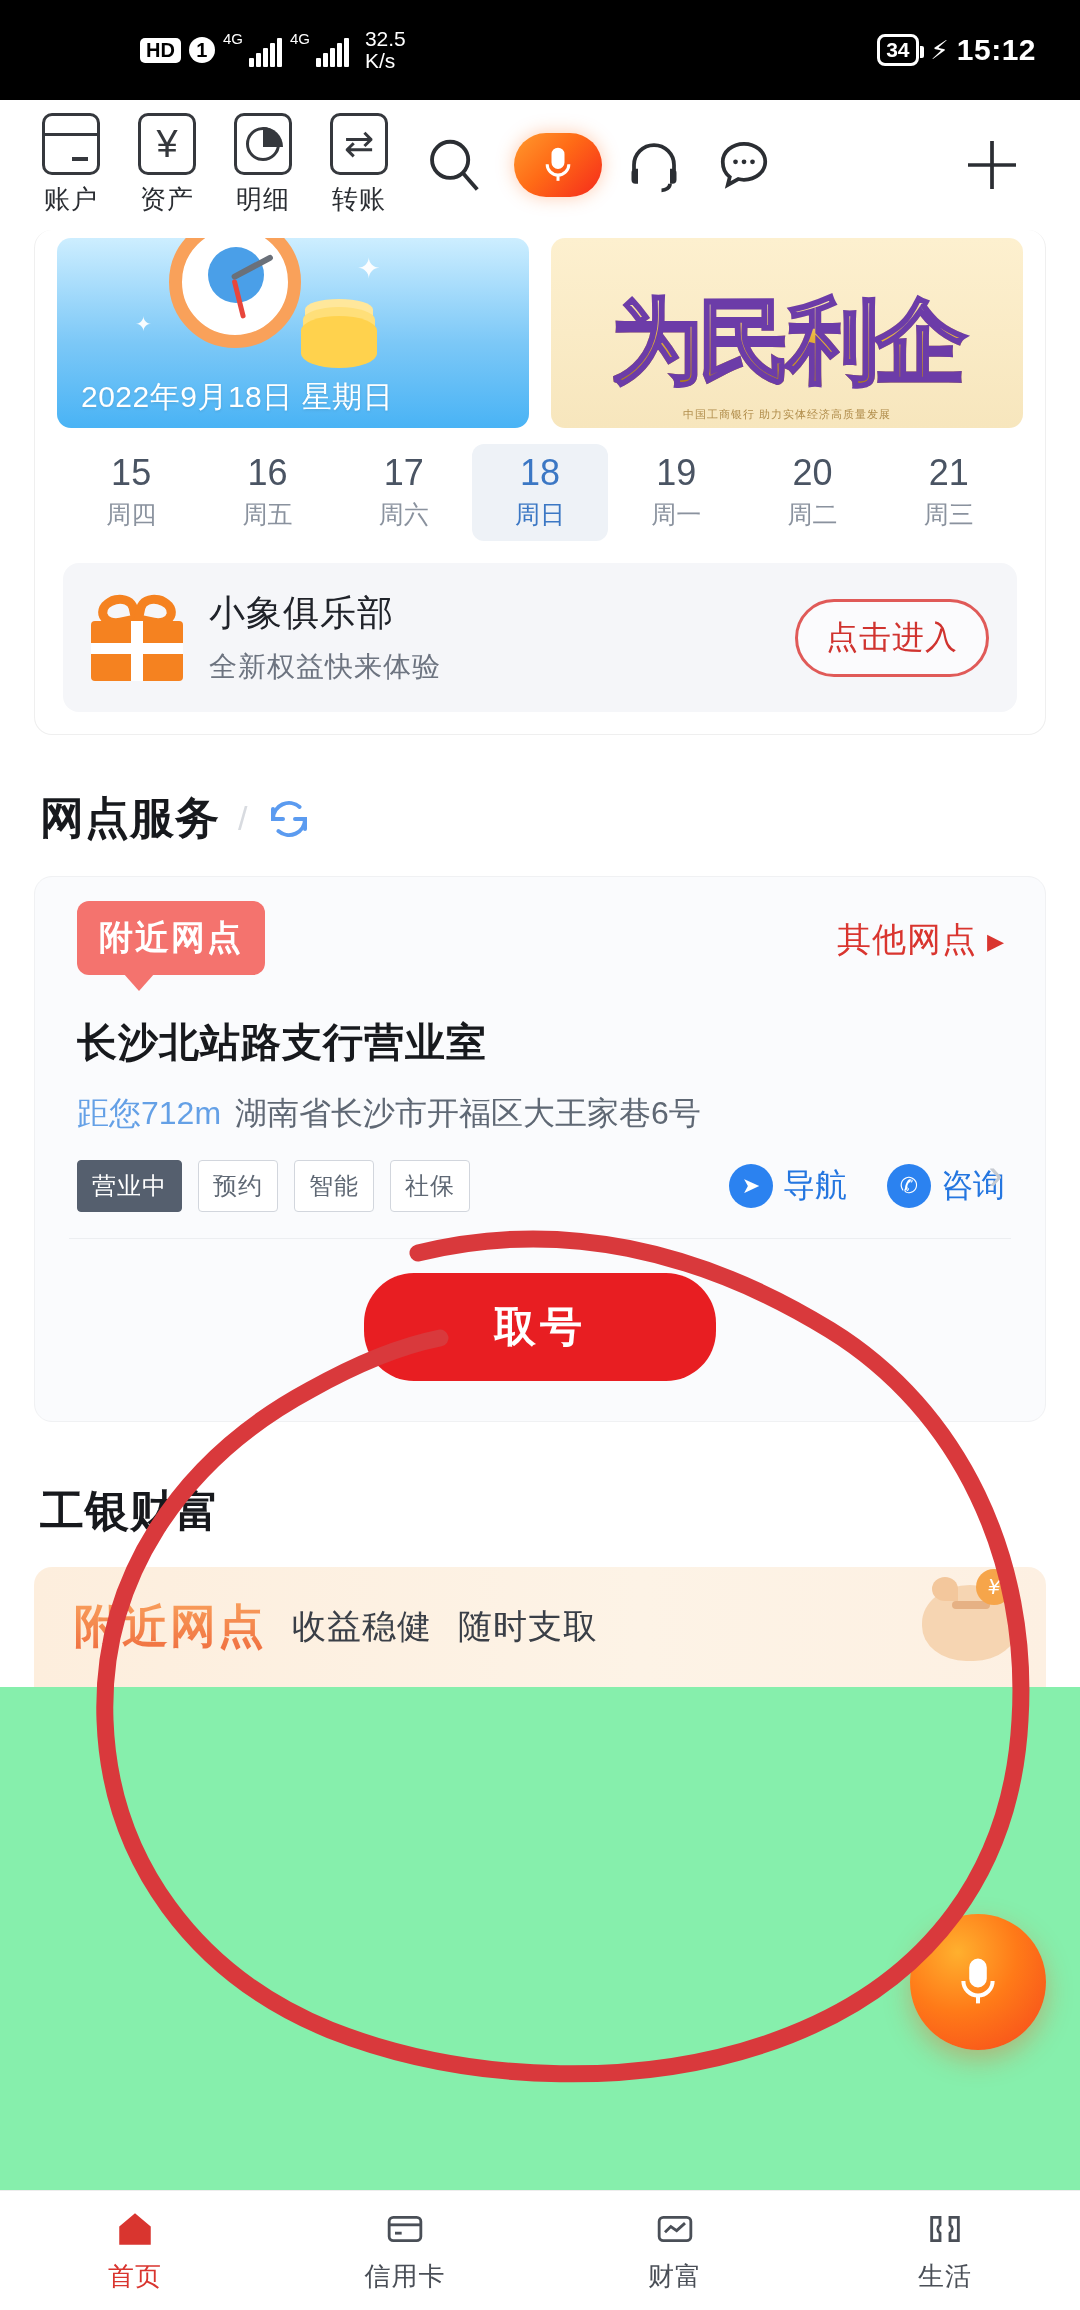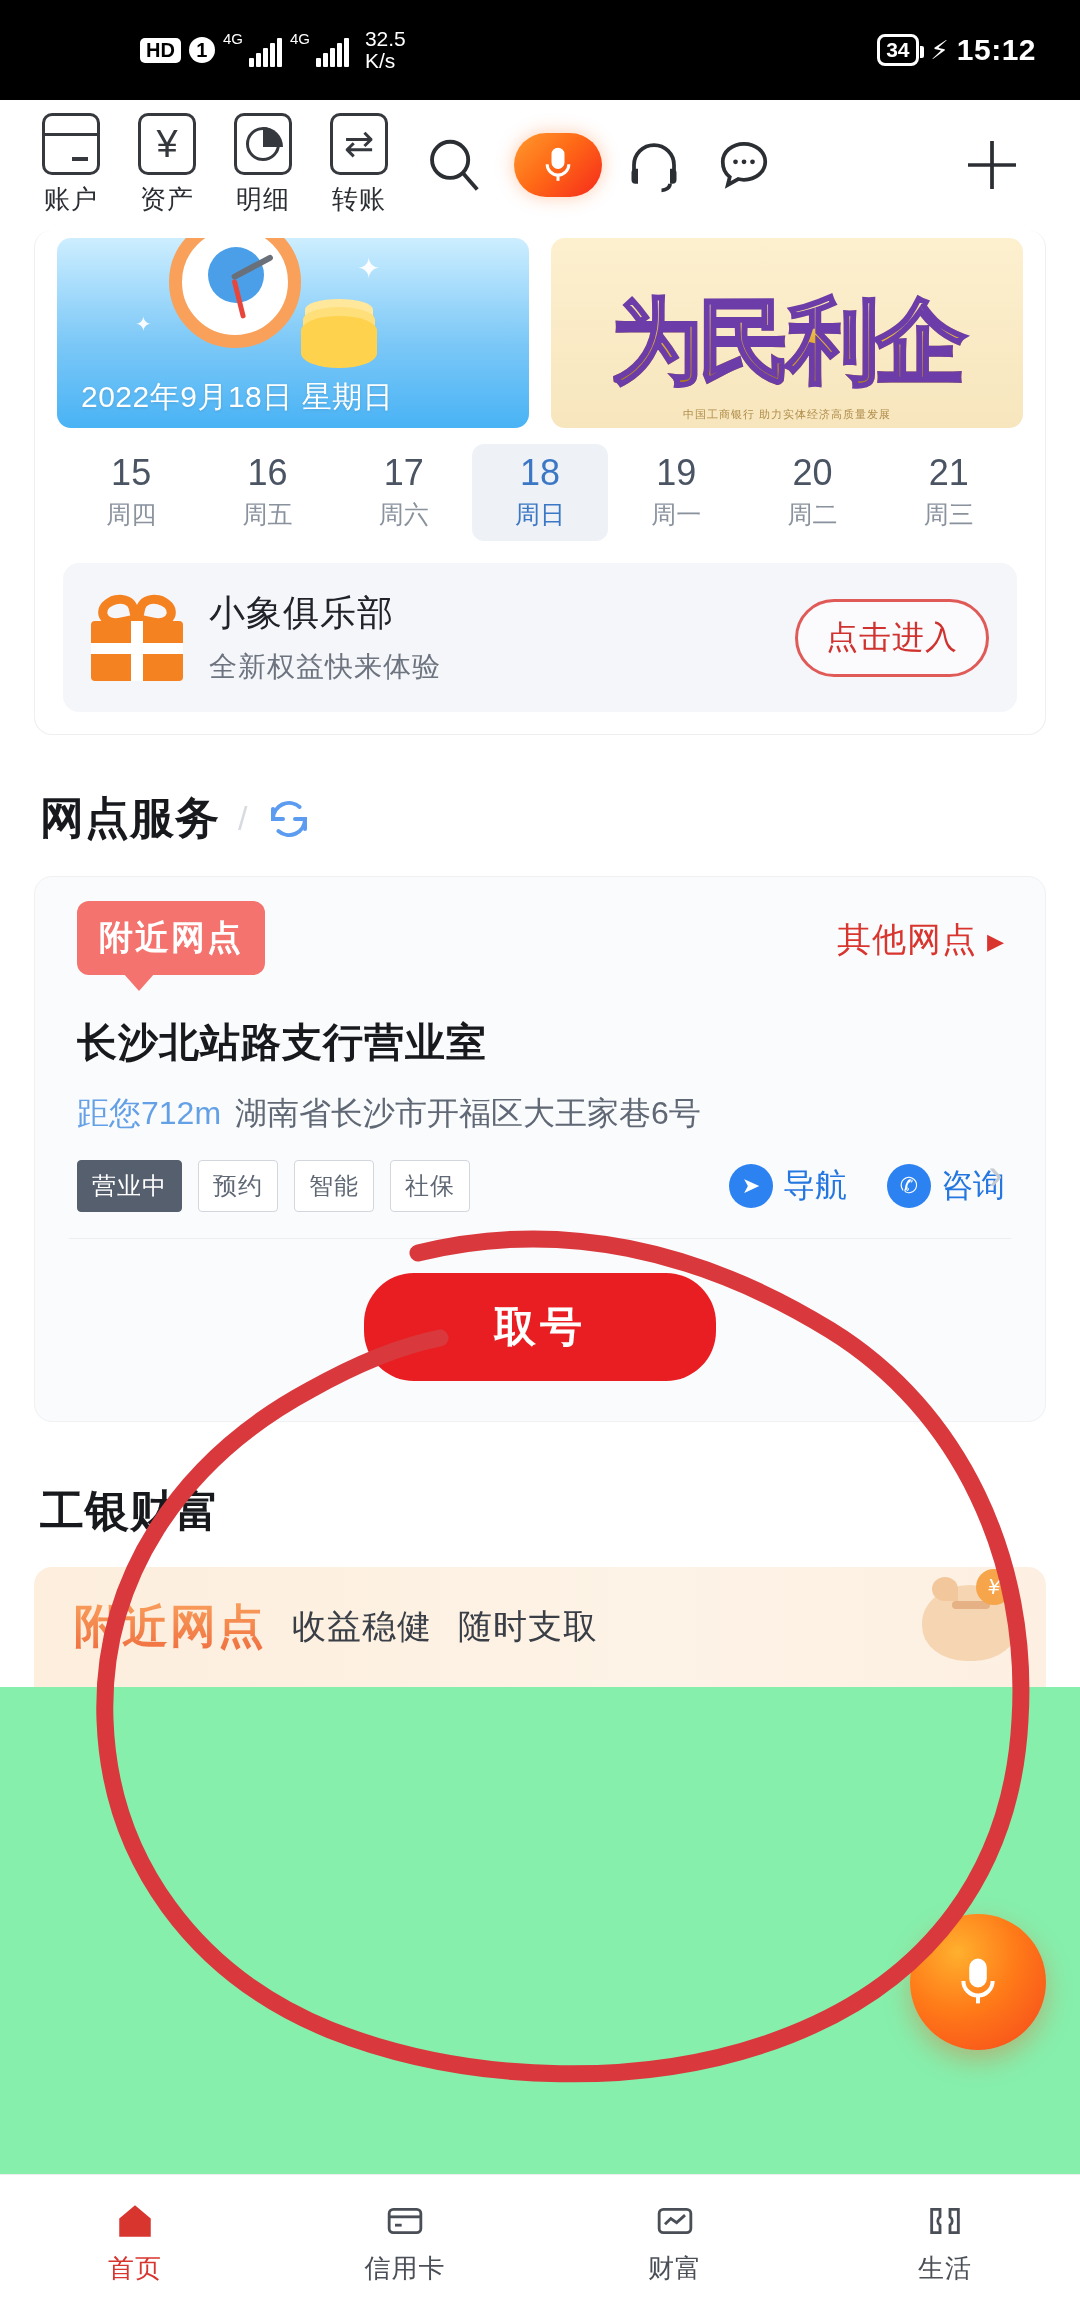--- a/index.html
+++ b/index.html
@@ -238,21 +238,21 @@
   .piggy{
     position:absolute; right:28px; top:18px; width:96px; height:76px;
     background:#f6d5b2; border-radius:50% 50% 46% 46%;
   }
   .piggy .ear{ position:absolute; left:10px; top:-8px; width:26px; height:24px; background:#f3c79c; border-radius:50% 50% 0 50%;}
   .piggy .slot{ position:absolute; left:30px; top:16px; width:38px; height:8px; background:#e6b184; border-radius:4px;}
   .piggy .yen{ position:absolute; right:6px; top:-16px; width:36px; height:36px; border-radius:50%; background:#f6a54a; color:#fff; font-size:22px; display:flex; align-items:center; justify-content:center;}
 
   
   .bottomnav{
-    position:absolute; left:0; right:0; bottom:0; height:136px; background:#fff;
+    position:absolute; left:0; right:0; bottom:0; height:120px; background:#fff;
     border-top:1px solid #ededed; display:flex; align-items:center;
   }
   .bn-item{ flex:1; display:flex; flex-direction:column; align-items:center; gap:8px; }
   .bn-label{ font-size:26px; color:#4a4f57; letter-spacing:1px; }
   .bn-item.active .bn-label{ color:#d9352f; }
   .bn-ic{ width:48px; height:44px; display:flex; align-items:center; justify-content:center; }
 
   
   .fab{
     position:absolute; right:34px; bottom:260px; width:136px; height:136px; border-radius:50%;

